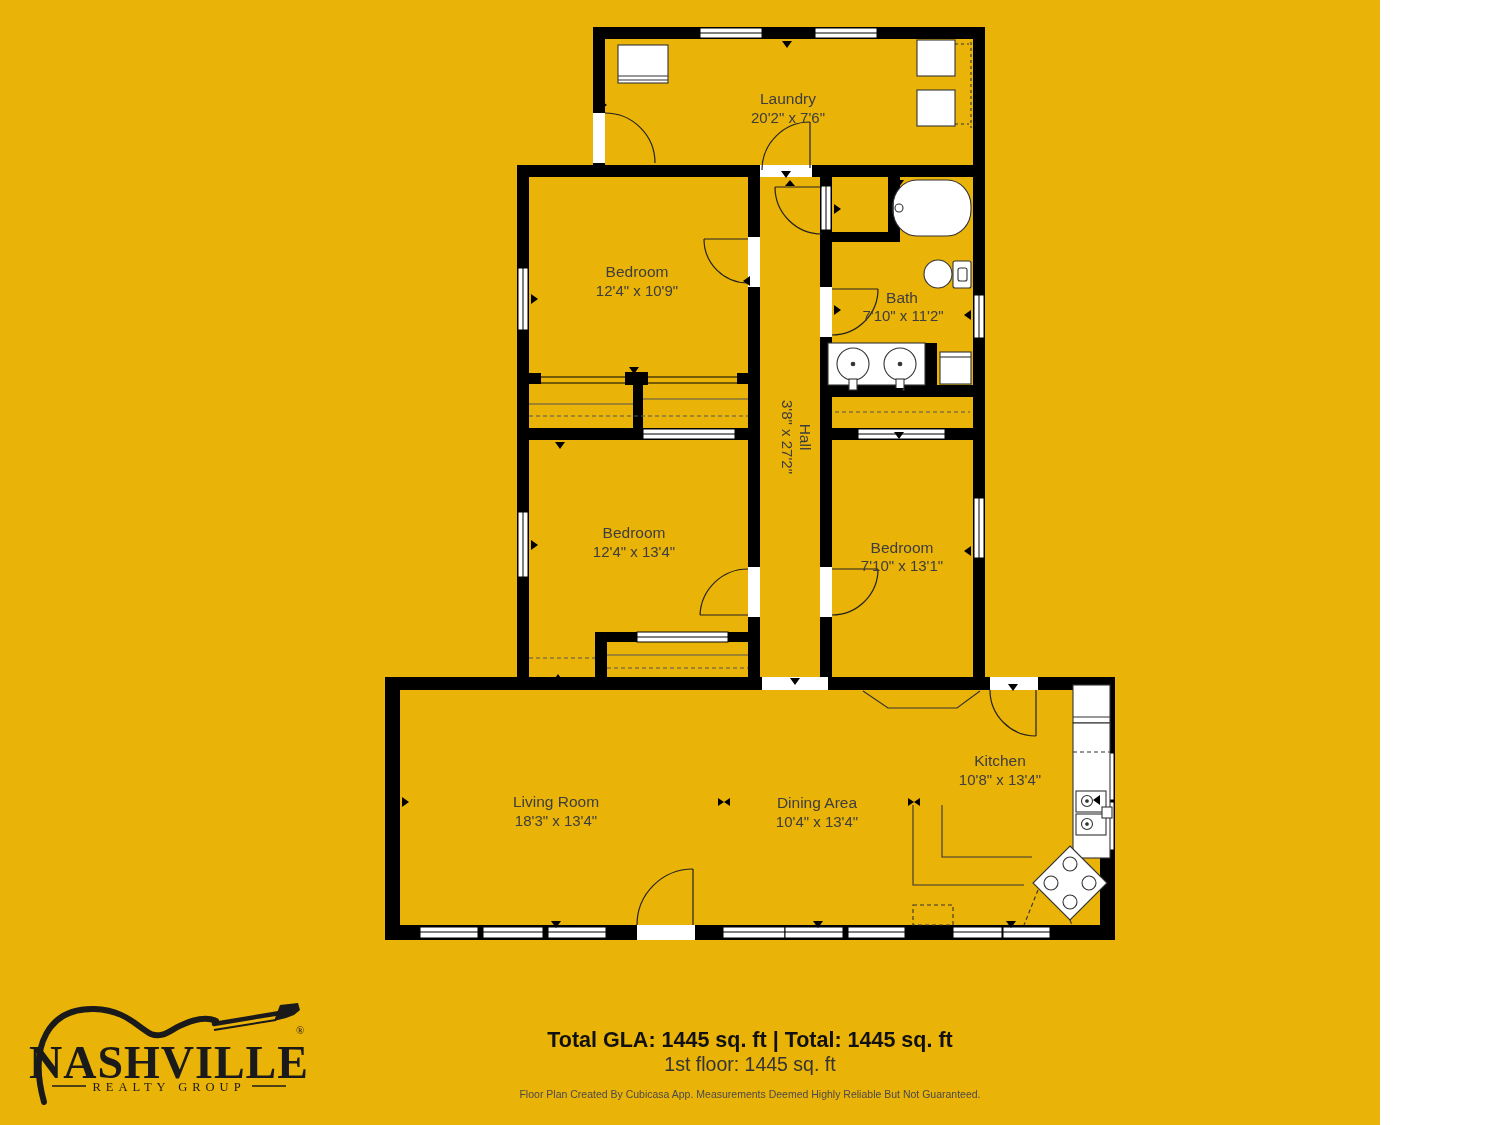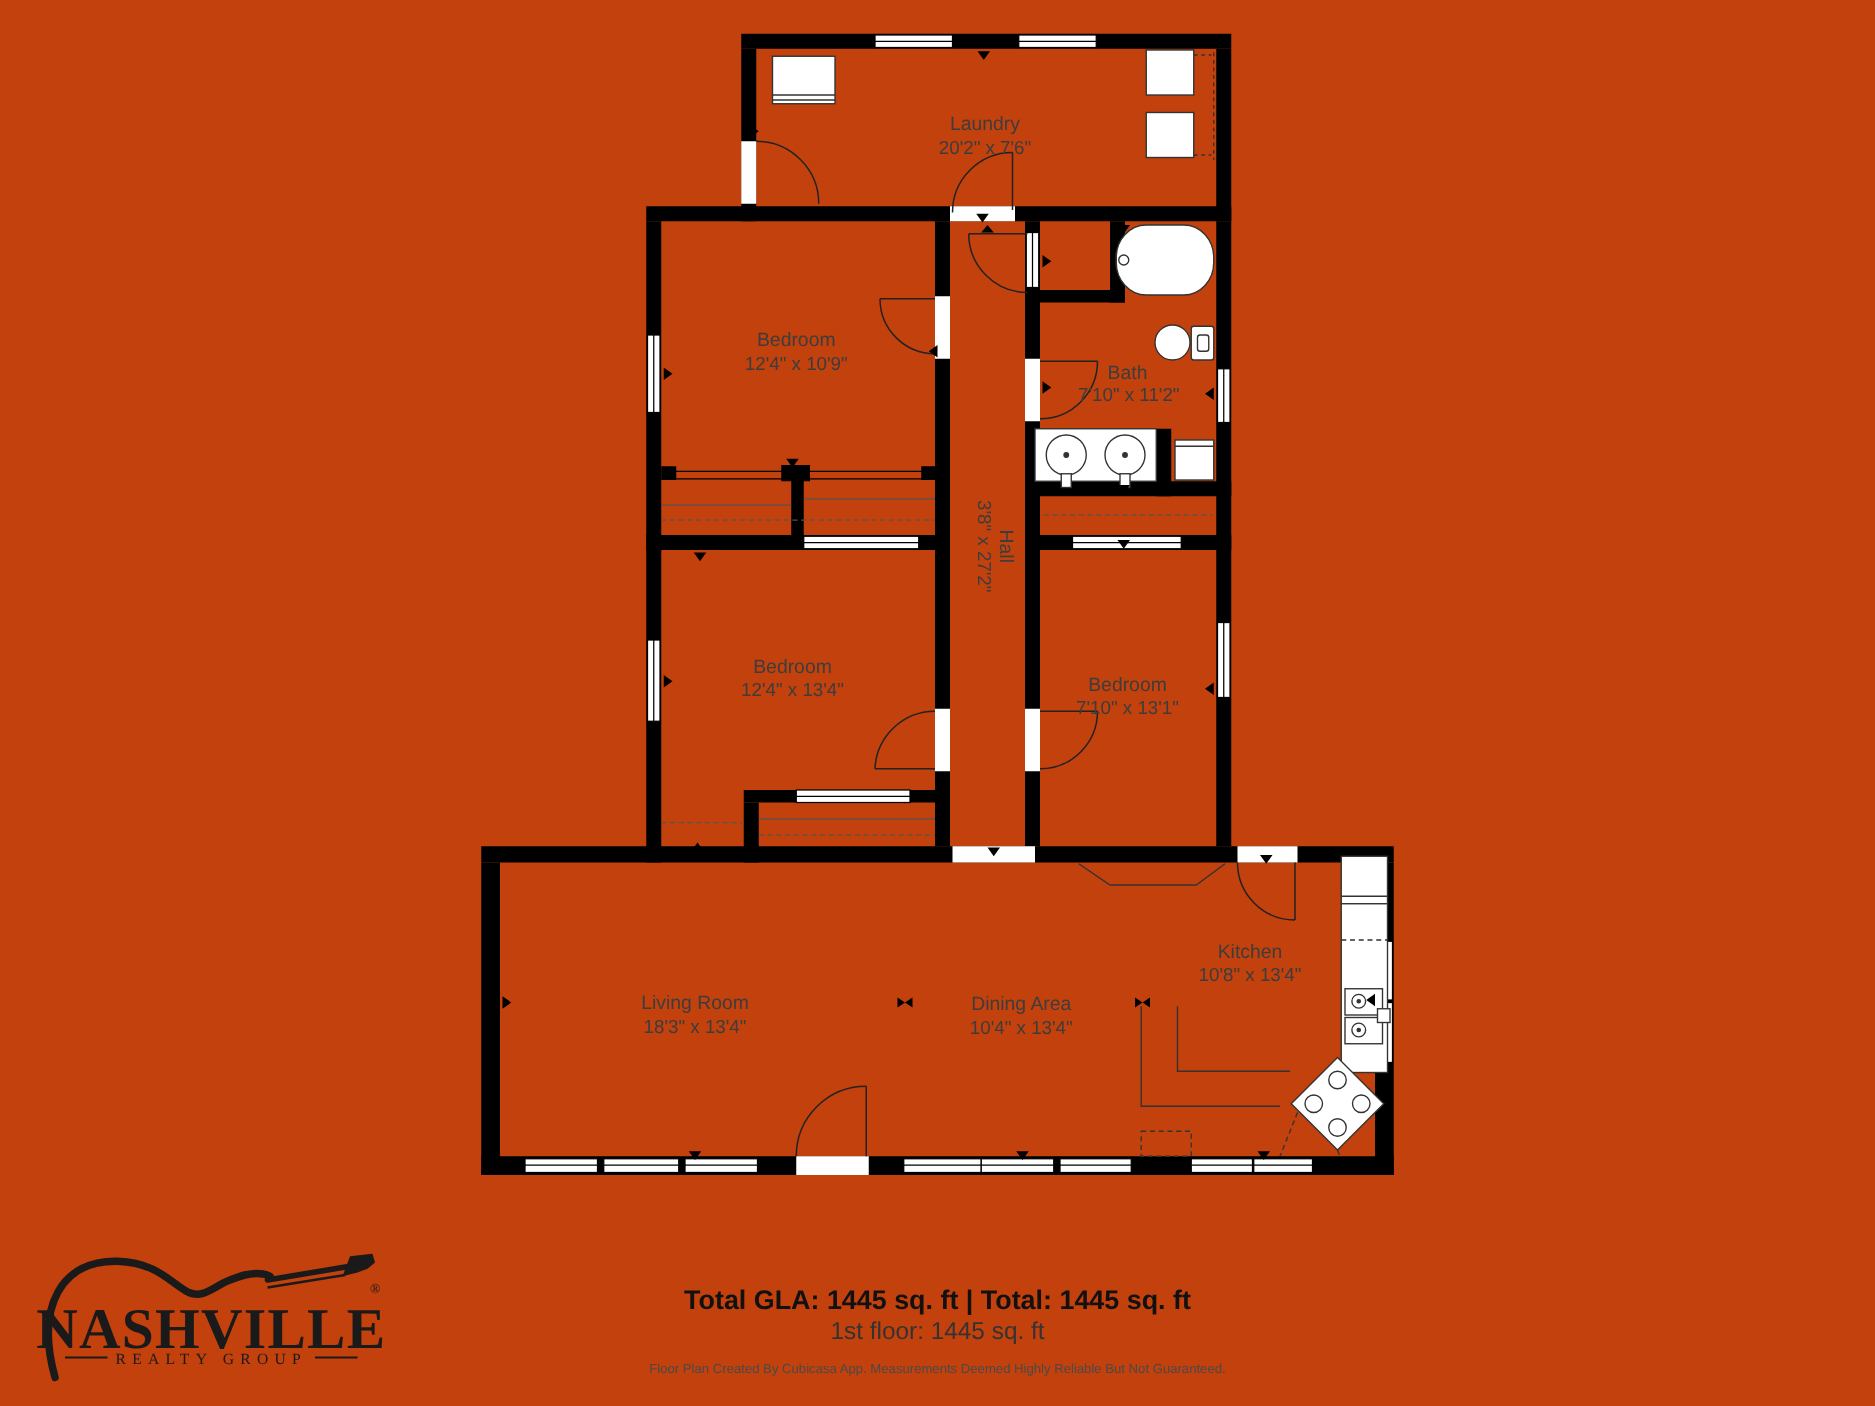--- a/index.html
+++ b/index.html
@@ -1,16 +1,16 @@
 <!DOCTYPE html>
 <html><head>
 <meta charset="utf-8">
 <style>
   html,body{margin:0;padding:0;background:#fff;}
-  .page{position:relative;width:1500px;height:1125px;background:#c2410c;overflow:hidden;
+  .page{position:relative;width:1380px;height:1125px;background:#eab308;overflow:hidden;
         font-family:"Liberation Sans",sans-serif;}
   svg text{font-family:"Liberation Sans",sans-serif;fill:#3d3d3d;}
   svg text.logo-main{font-family:"Liberation Serif",serif;fill:#1a1a1a;}
   svg text.logo-sub{font-family:"Liberation Serif",serif;fill:#1a1a1a;}
   svg text.footer-bold{font-weight:bold;fill:#111;}
   svg text.footer-reg{fill:#333;}
   svg text.footer-small{fill:#4a4a4a;}
 </style>
 </head>
 <body>

